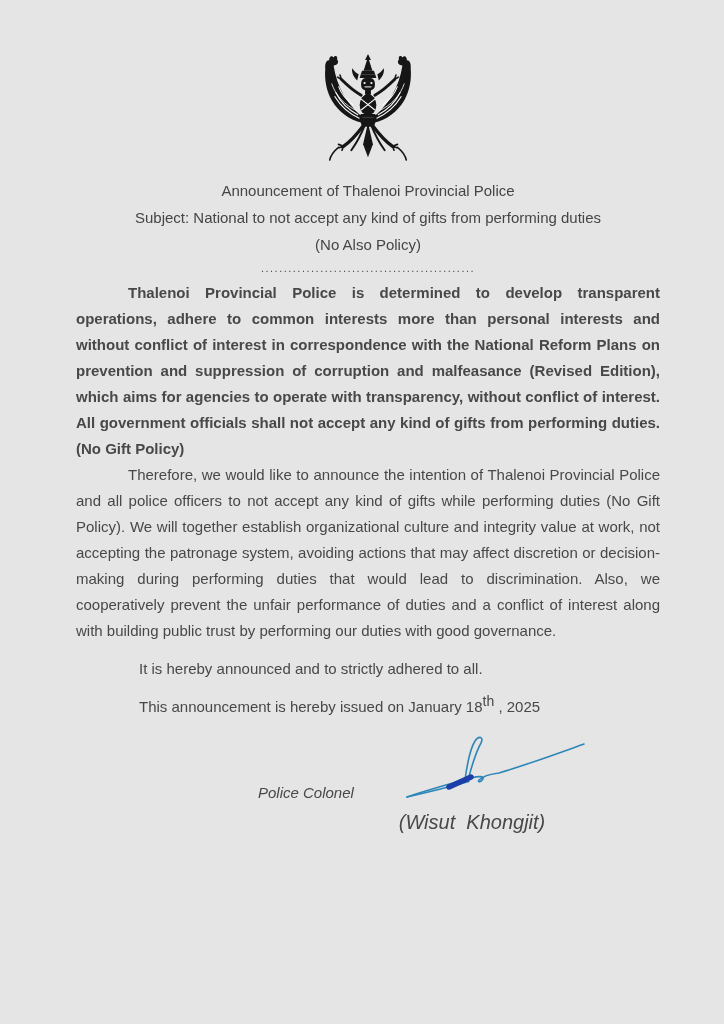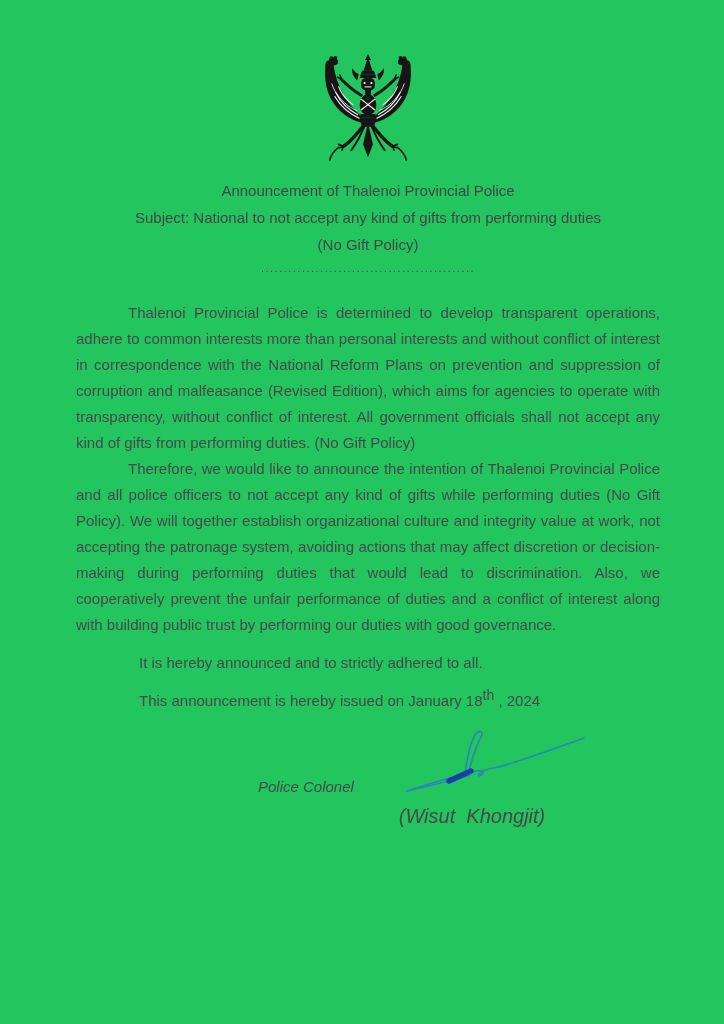--- a/index.html
+++ b/index.html
@@ -1,25 +1,25 @@
 <!DOCTYPE html>
 <html><head>
 <meta charset="utf-8">
 <style>
   html,body{margin:0;padding:0;background:#ffffff;}
   .page{
-    width:724px;height:1024px;position:relative;background:#22c55e;
+    width:724px;height:1024px;position:relative;background:#e5e5e5;
     font-family:"Liberation Sans",sans-serif;color:#484848;overflow:hidden;
   }
   .content{padding:0 64px 0 76px;}
   .emblem{width:118px;height:110px;margin:54px auto 0;}
   .titles{text-align:center;margin-top:13px;font-size:15px;line-height:27px;color:#454545;}
   .dots{font-size:11px;line-height:20px;letter-spacing:1.5px;color:#4c4c4c;}
   p.bodytext{margin:0;font-size:15px;line-height:26px;text-align:justify;text-indent:52px;color:#484848;}
-  p.bodytext.first{margin-top:22px;}
+  p.bodytext.first{margin-top:2px;font-weight:bold;}
   p.closing{margin:11px;font-size:15px;line-height:27px;text-indent:52px;color:#484848;}
   sup.ord{font-size:14px;line-height:0;}
   .suffix{white-space:pre;}
   .sig-block{position:relative;height:145px;margin-top:2px;font-style:italic;}
   .sig-rank{position:absolute;left:182px;top:53px;font-size:15px;}
   .sig-svg{position:absolute;left:325px;top:2px;}
   .sig-name{position:absolute;left:396px;top:80px;transform:translateX(-50%);font-size:20px;white-space:pre;}
   .sig-pos{position:absolute;left:396px;top:107px;transform:translateX(-50%);font-size:15px;white-space:nowrap;}
 </style>
 </head>
@@ -73,29 +73,29 @@
         <path d="M57,72 C53,82 49,90 43,98" stroke="#161616" stroke-width="2" fill="none" stroke-linecap="round"></path>
         <path d="M63,72 C67,82 71,90 77,98" stroke="#161616" stroke-width="2" fill="none" stroke-linecap="round"></path>
         <path d="M30,95 C25,99 22,103 21,108" stroke="#161616" stroke-width="1.6" fill="none" stroke-linecap="round"></path>
         <path d="M90,95 C95,99 98,103 99,108" stroke="#161616" stroke-width="1.6" fill="none" stroke-linecap="round"></path>
       </svg>
     </div>
 
     <div class="titles">
       <div>Announcement of Thalenoi Provincial Police</div>
       <div>Subject: National to not accept any kind of gifts from performing duties</div>
-      <div>(No Gift Policy)</div>
+      <div>(No Also Policy)</div>
       <div class="dots">...............................................</div>
     </div>
 
     <p class="bodytext first">Thalenoi Provincial Police is determined to develop transparent operations, adhere to common interests more than personal interests and without conflict of interest in correspondence with the National Reform Plans on prevention and suppression of corruption and malfeasance (Revised Edition), which aims for agencies to operate with transparency, without conflict of interest. All government officials shall not accept any kind of gifts from performing duties. (No Gift Policy)</p>
     <p class="bodytext">Therefore, we would like to announce the intention of Thalenoi Provincial Police and all police officers to not accept any kind of gifts while performing duties (No Gift Policy). We will together establish organizational culture and integrity value at work, not accepting the patronage system, avoiding actions that may affect discretion or decision-making during performing duties that would lead to discrimination. Also, we cooperatively prevent the unfair performance of duties and a conflict of interest along with building public trust by performing our duties with good governance.</p>
 
     <p class="closing">It is hereby announced and to strictly adhered to all.</p>
-    <p class="closing"><span>This announcement is hereby issued on January 18</span><sup class="ord">th</sup><span class="suffix"> , 2024</span></p>
+    <p class="closing"><span>This announcement is hereby issued on January 18</span><sup class="ord">th</sup><span class="suffix"> , 2025</span></p>
 
     <div class="sig-block">
       <span class="sig-rank">Police Colonel</span>
       <svg class="sig-svg" viewBox="0 0 190 75" width="190" height="75" xmlns="http://www.w3.org/2000/svg">
         <path d="M6,64 C30,56 52,50 70,45 C78,43 83,43 82,46 C80,49 76,50 78,47 C82,43 90,41 98,40 C125,32 155,21 183,11" stroke="#2e86b8" stroke-width="1.6" fill="none" stroke-linecap="round"></path>
         <path d="M6,64 C30,58.5 50,53.5 68,48.5" stroke="#2e86b8" stroke-width="1.4" fill="none" stroke-linecap="round"></path>
         <path d="M64,47 C66,32 69,16 74,8 C78,2 83,4 80,10 C76,17 71,32 67,47" stroke="#2e86b8" stroke-width="1.6" fill="none" stroke-linecap="round"></path>
         <path d="M48,54 L70,44" stroke="#1c3ea8" stroke-width="5.5" fill="none" stroke-linecap="round"></path>
       </svg>
       <div class="sig-name">(Wisut  Khongjit)</div>

